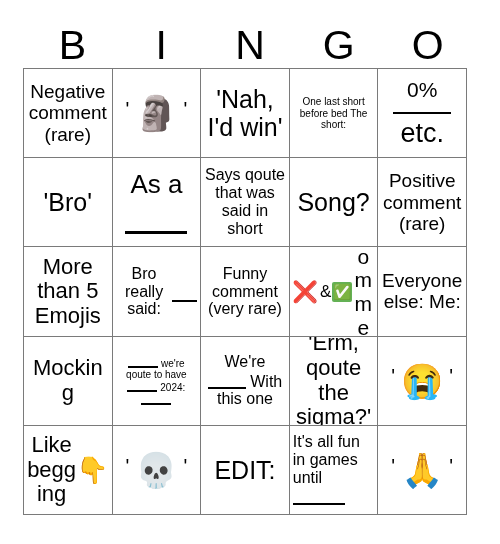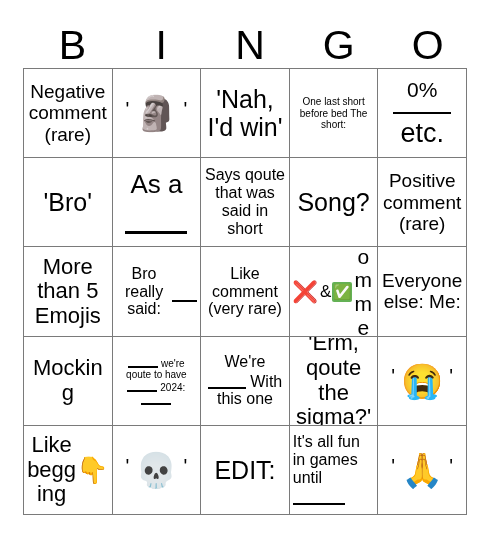--- a/index.html
+++ b/index.html
@@ -241,21 +241,21 @@
     </div>
     <div class="cell">
       <div class="cell-inner">
         <div class="stacked">
           <span class="t-sm">Bro really said:</span>
           <span class="blank blank-w2"></span>
         </div>
       </div>
     </div>
     <div class="cell">
-      <div class="cell-inner t-sm">Like comment (very rare)</div>
+      <div class="cell-inner t-sm">Funny comment (very rare)</div>
     </div>
     <div class="cell">
       <div class="cell-inner">
         <div class="stacked">
           <span class="xc-row">
             <span class="x-mark">❌</span>
             <span class="amp">&amp;</span>
             <span class="check-box">✅</span>
           </span>
           <span class="xc-label">comment</span>

